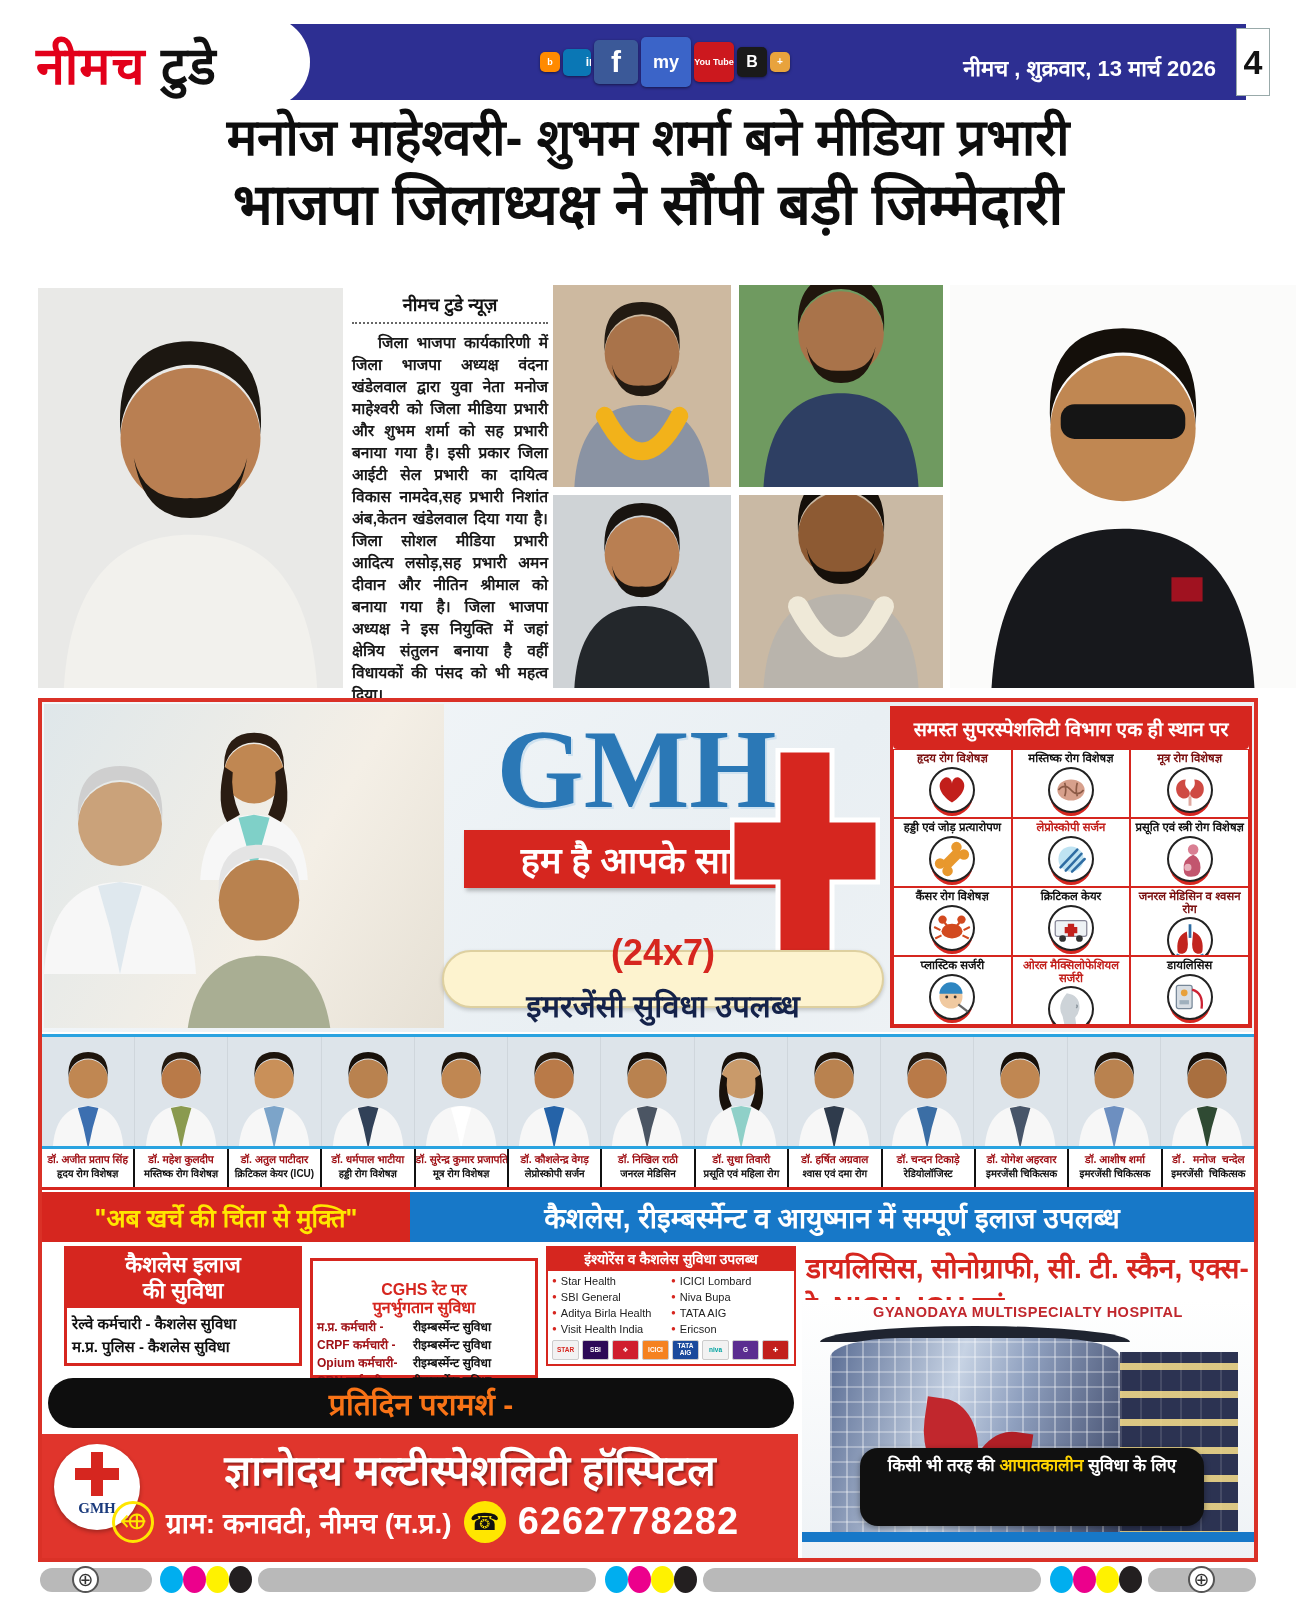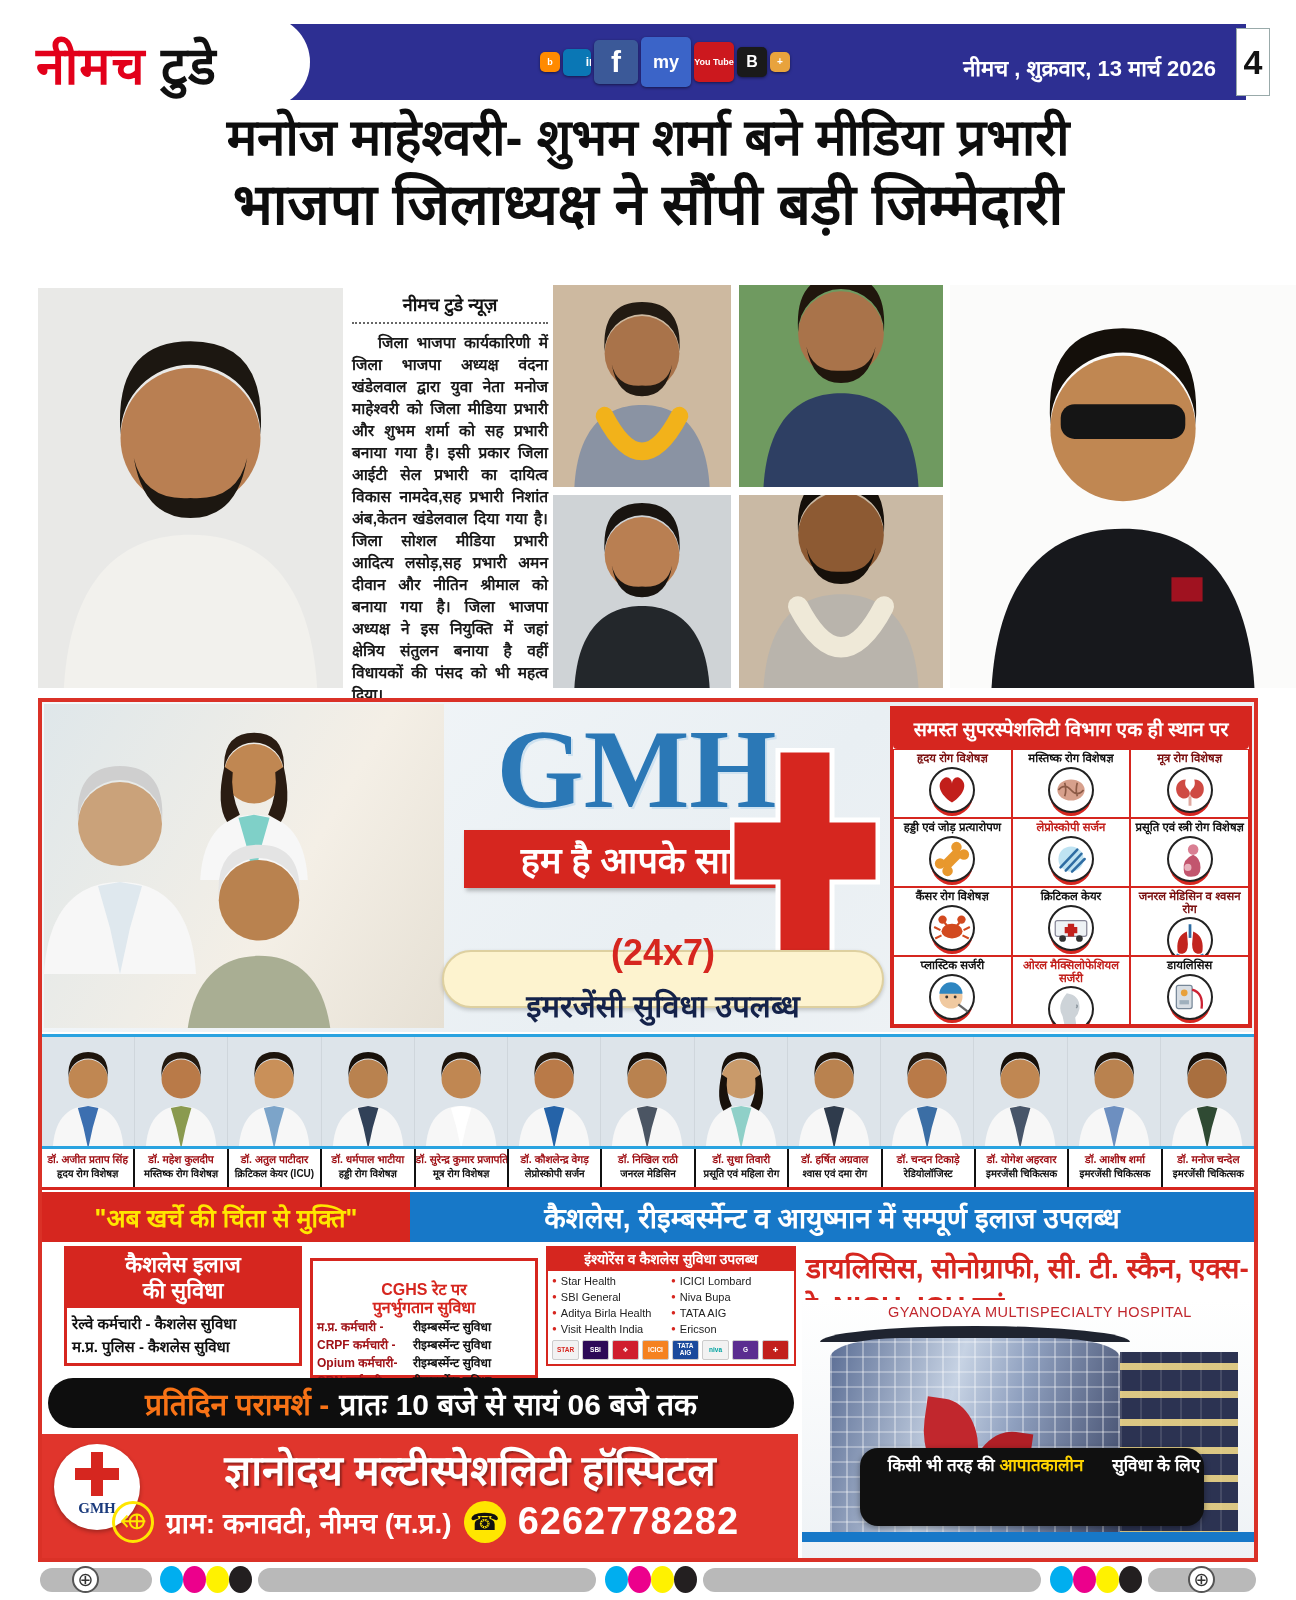--- a/index.html
+++ b/index.html
@@ -58,21 +58,21 @@
   .spec-label { font-size:11.5px; font-weight:bold; line-height:1.1; }
   .spec-icon { width:46px; height:46px; margin:2px auto 0; border:2px solid #222; border-radius:50%; background:#fff; box-shadow:0 5px 0 -2px #d6261f; }
   .spec-icon svg { width:100%; height:100%; }
 
   .doc-strip { position:absolute; left:0; top:332px; width:1212px; }
   .doc-photos { display:flex; height:112px; background:#dce3e9; border-top:3px solid #2aa3e0; }
   .doc-photo { flex:1; overflow:hidden; border-right:1px solid #cfd6dc; }
   .doc-photo svg { width:100%; height:112px; }
   .doc-names { display:flex; background:#fff; border-top:3px solid #2aa3e0; border-bottom:3px solid #d6261f; height:44px; }
   .doc-cell { flex:1; text-align:center; padding-top:3px; border-right:2px solid #111; overflow:hidden; }
-  .doc-cell:last-child { border-right:none; }
+  .doc-cell:last-child { border-right:none;font-family:Liberation Mono, monospace; }
   .doc-name { font-size:10.5px; font-weight:bold; color:#a01217; white-space:nowrap; }
   .doc-role { font-size:10px; font-weight:bold; color:#111; white-space:nowrap; }
 
   .quote-band { position:absolute; left:0; top:490px; width:1212px; height:50px; display:flex; }
   .quote-left { width:368px; background:#d6261f; color:#ffe600; font-weight:bold; font-size:25px; display:flex; align-items:center; justify-content:center; }
   .quote-right { flex:1; background:#1778c8; color:#fff; font-weight:bold; font-size:28px; display:flex; align-items:center; justify-content:center; }
 
   .facilities { position:absolute; left:16px; top:540px; width:1212px; height:130px; }
   .fac-box { position:absolute; border:3px solid #d6261f; background:#fff; }
   .box1 { left:6px; top:4px; width:238px; height:120px; }
@@ -106,34 +106,34 @@
   .gmh-logo .lt { font-size:15px; font-weight:bold; color:#1a3a7c; margin-top:-6px; font-family:"Liberation Serif","DejaVu Serif",serif; }
   .hosp-name { position:absolute; left:108px; top:6px; width:640px; color:#fff; font-weight:bold; font-size:42px; text-align:center; text-shadow:2px 2px 2px rgba(0,0,0,.35); white-space:nowrap; }
   .addr-row { position:absolute; left:70px; top:66px; width:680px; display:flex; align-items:center; gap:12px; }
   .pin-ic, .ph-ic { width:42px; height:42px; border-radius:50%; display:flex; align-items:center; justify-content:center; flex:0 0 auto; }
   .pin-ic { border:3px solid #ffe600; color:#ffe600; font-size:22px; font-weight:bold; }
   .ph-ic { background:#ffe600; color:#111; font-size:24px; }
   .addr-t { color:#fff; font-weight:bold; font-size:28px; white-space:nowrap; }
   .phone-t { color:#fff; font-weight:bold; font-size:38px; letter-spacing:1px; white-space:nowrap; }
 
   .building { position:absolute; left:760px; top:598px; width:452px; height:258px; background:linear-gradient(180deg,#ffffff,#eef2f5); overflow:hidden; }
-  .b-cap { position:absolute; left:12px; top:4px; width:100%; text-align:center; color:#c1272d; font-weight:normal; font-size:14.5px; letter-spacing:.5px; white-space:nowrap; }
+  .b-cap { position:absolute; left:0; top:4px; width:100%; text-align:center; color:#c1272d; font-weight:bold; font-size:14.5px; letter-spacing:.5px; white-space:nowrap; }
   .b-roof { position:absolute; left:18px; top:26px; width:310px; height:16px; background:#1f2430; border-radius:50% 50% 0 0 / 100% 100% 0 0; }
   .b-main { position:absolute; left:28px; top:38px; width:290px; height:200px; border-radius:24% 24% 0 0 / 10% 10% 0 0;
     background: repeating-linear-gradient(90deg, rgba(255,255,255,.35) 0 2px, transparent 2px 16px),
                 repeating-linear-gradient(0deg, rgba(255,255,255,.30) 0 2px, transparent 2px 15px),
                 linear-gradient(105deg,#5a6d94 0%,#c7d3e4 40%,#8fa0bf 60%,#3c4666 100%); }
   .sw1 { position:absolute; left:120px; top:100px; width:58px; height:80px; background:#c1272d; border-radius:0 70% 0 70%; transform:rotate(8deg); }
   .sw2 { position:absolute; left:168px; top:130px; width:58px; height:80px; background:#b01f26; border-radius:70% 0 70% 0; transform:rotate(8deg); }
   .b-wing { position:absolute; left:318px; top:52px; width:118px; height:186px; background:#2c3352;
     background-image: repeating-linear-gradient(0deg, rgba(250,225,140,.85) 0 7px, transparent 7px 28px),
                       repeating-linear-gradient(90deg, rgba(255,255,255,.12) 0 2px, transparent 2px 20px); }
   .b-note { position:absolute; left:58px; top:148px; width:344px; height:78px; background:#101010; border-radius:18px; text-align:center; padding-top:7px; box-shadow:0 2px 6px rgba(0,0,0,.4); }
   .b-note .n1 { font-size:17px; font-weight:bold; line-height:1.3; }
-  .b-note .n1 .w { color:#fff;margin-left:24px; } .b-note .n1 .y { color:#ffd400; }
+  .b-note .n1 .w { color:#fff; } .b-note .n1 .y { color:#ffd400; }
   .b-note .n2 { font-size:18px; font-weight:bold; color:#fff; }
   .b-note .n2 .num { color:#ffe600; font-size:27px; letter-spacing:2px; }
   .b-blue { position:absolute; left:0; top:232px; width:452px; height:10px; background:#1778c8; }
 
   
   .pm-bar { position:absolute; top:1568px; height:24px; background:#b9b9b9; border-radius:12px; }
   .pm-dot { position:absolute; top:1566px; width:23px; height:27px; border-radius:50%; }
   .pm-cross { position:absolute; top:1566px; width:27px; height:27px; border-radius:50%; background:#fff; border:2px solid #555; color:#333; font-size:19px; line-height:23px; text-align:center; }
 </style>
 </head>
@@ -593,21 +593,20 @@
           </div>
       </div>
       <div class="diag">
         <div class="d1">डायलिसिस, सोनोग्राफी, सी. टी. स्कैन, एक्स-रे, NICU, ICU  एवं</div>
         <div class="d2">समस्त पैथोलॉजी जाँचें - न्यूनतम दरों पर , एक ही स्थान पर उपलब्ध</div>
       </div>
     </div>
 
     <div class="consult">
       <span class="y">प्रतिदिन परामर्श -</span>
-      <span class="w">प्रातः 10 बजे से सायं 06 बजे तक</span>
     </div>
 
     <div class="bottom-red">
       <div class="gmh-logo">
         <svg viewBox="0 0 60 52">
           <path d="M24 2 h12 v16 h16 v12 h-16 v16 h-12 v-16 h-16 v-12 h16 z" fill="#d6261f"></path>
         </svg>
         <div class="lt">GMH</div>
       </div>
       <div class="hosp-name">ज्ञानोदय मल्टीस्पेशलिटी हॉस्पिटल</div>

